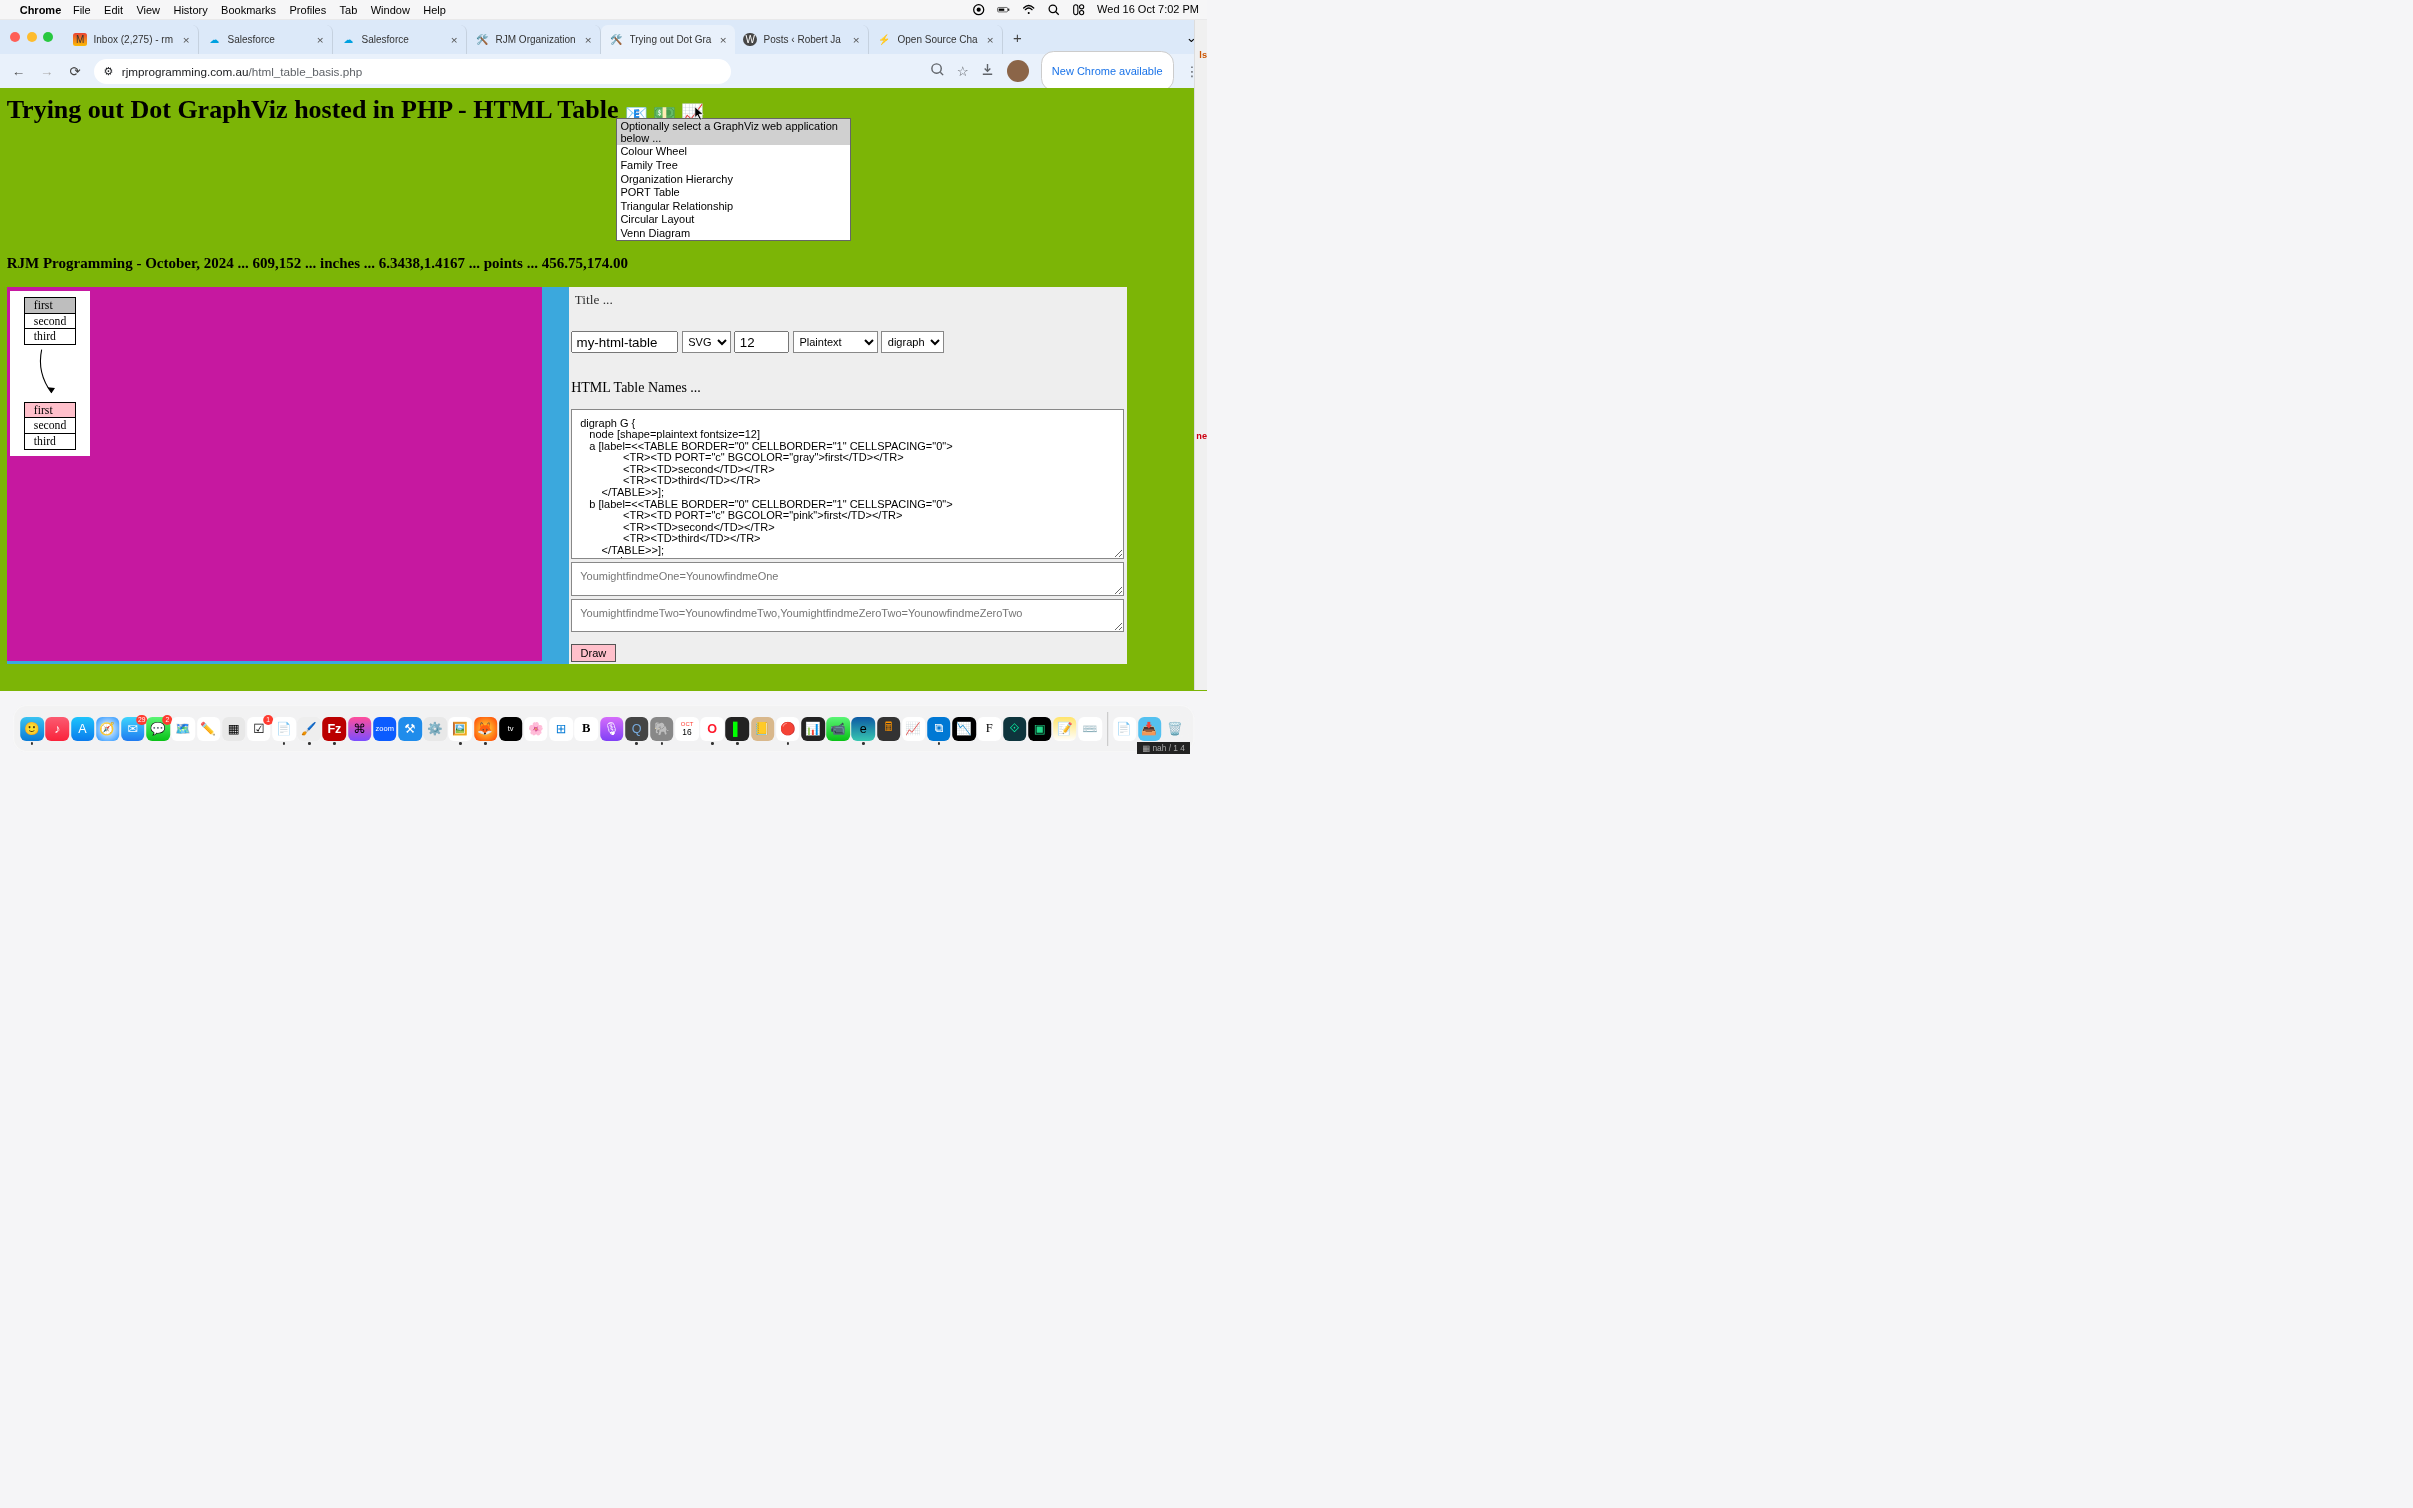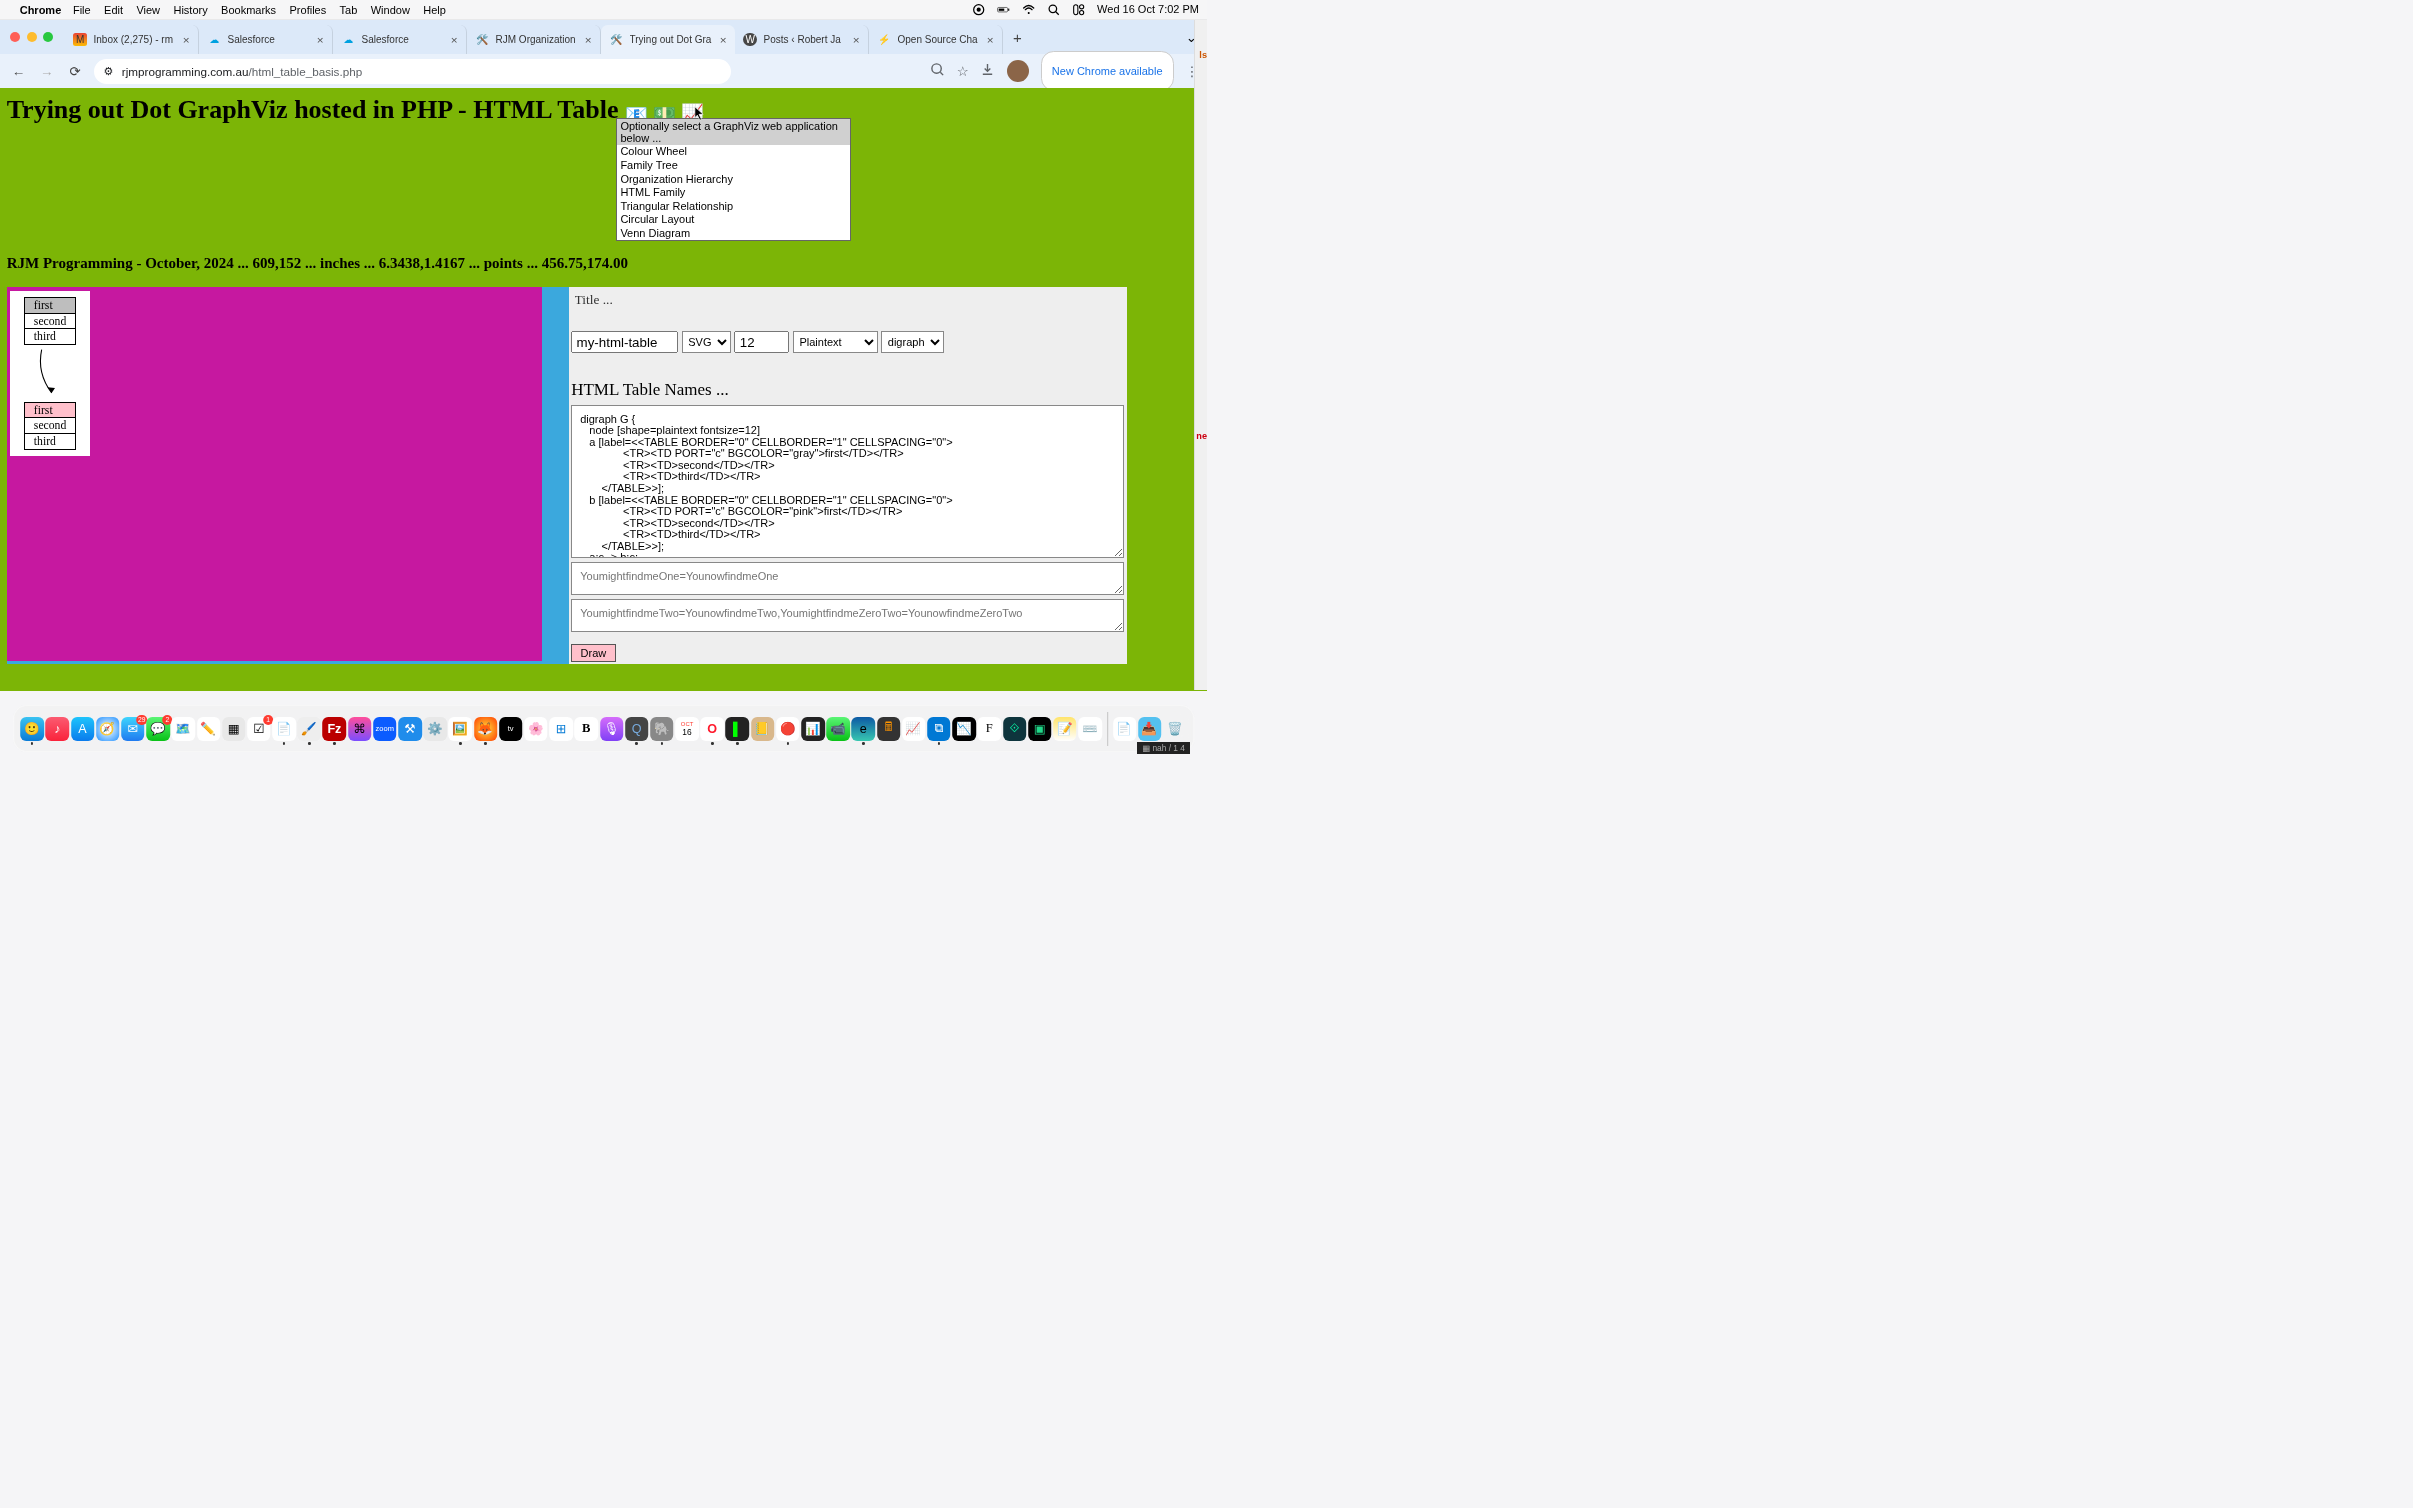--- a/index.html
+++ b/index.html
@@ -189,23 +189,23 @@
       font-size: 13.4px !important;
     }
     .title-input::placeholder { color: #333; }
     .controls-row { display: flex; gap: 3.4px; margin-top: 17px; }
     .controls-row input { padding: 1.7px 3.4px; }
     .controls-row .name-in { width: 107px; }
     .controls-row select { padding: 1.7px 1.7px; }
     .controls-row .num-in { width: 55px; }
     .names-label {
       font-family: "Times New Roman", serif;
-      font-size: 17px;
+      font-size: 14px;
       margin-top: 23.5px;
-      margin-bottom: 1px;
+      margin-bottom: 9px;
     }
     .codebox {
       width: 100%;
       font-family: "Courier New", monospace;
       font-size: 11px;
       padding: 8px;
       resize: both;
       line-height: 1.05;
     }
     .codebox.main { height: 156px; }
@@ -419,21 +419,21 @@
     <span>📧</span>
     <span>💵</span>
     <span>📈</span>
   </span>
   
   <div class="dropdown-box">
     <div class="sel">Optionally select a GraphViz web application below ...</div>
     <div>Colour Wheel</div>
     <div>Family Tree</div>
     <div>Organization Hierarchy</div>
-    <div>HTML Family</div>
+    <div>PORT Table</div>
     <div>Triangular Relationship</div>
     <div>Circular Layout</div>
     <div>Venn Diagram</div>
   </div>
   
   <div class="subtitle">RJM Programming - October, 2024 ... 609,152 ... inches ... 6.3438,1.4167 ... points ... 456.75,174.00</div>
   
   
   <div class="workarea">
     <div class="leftpane">

